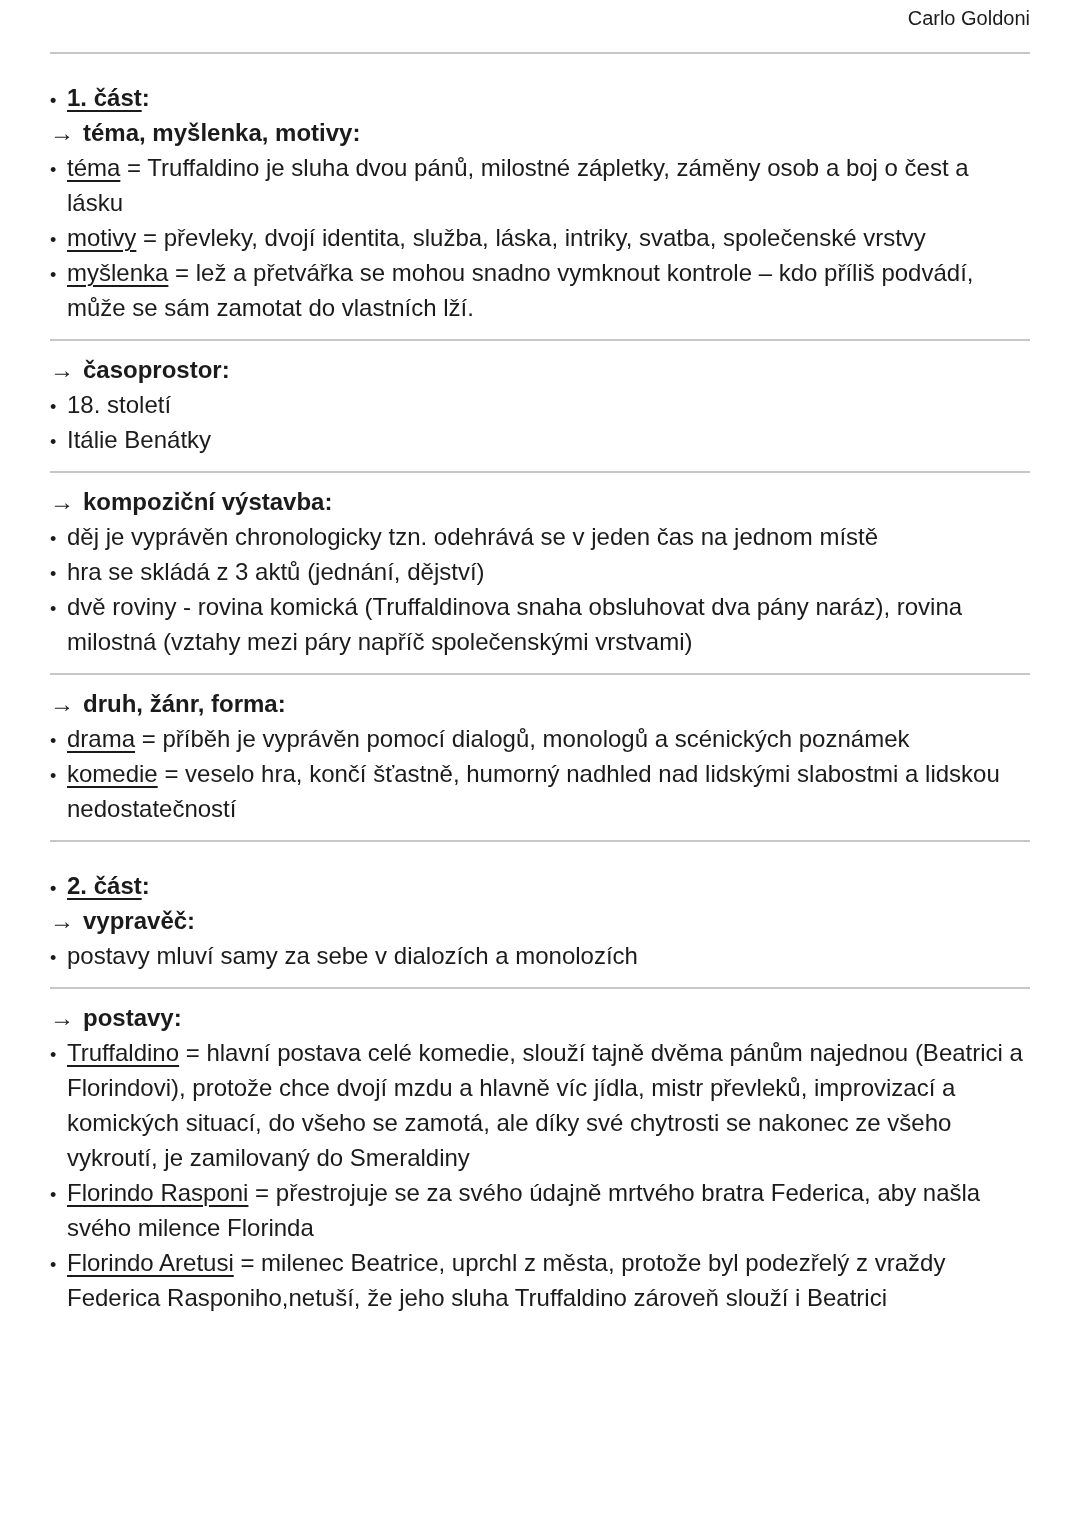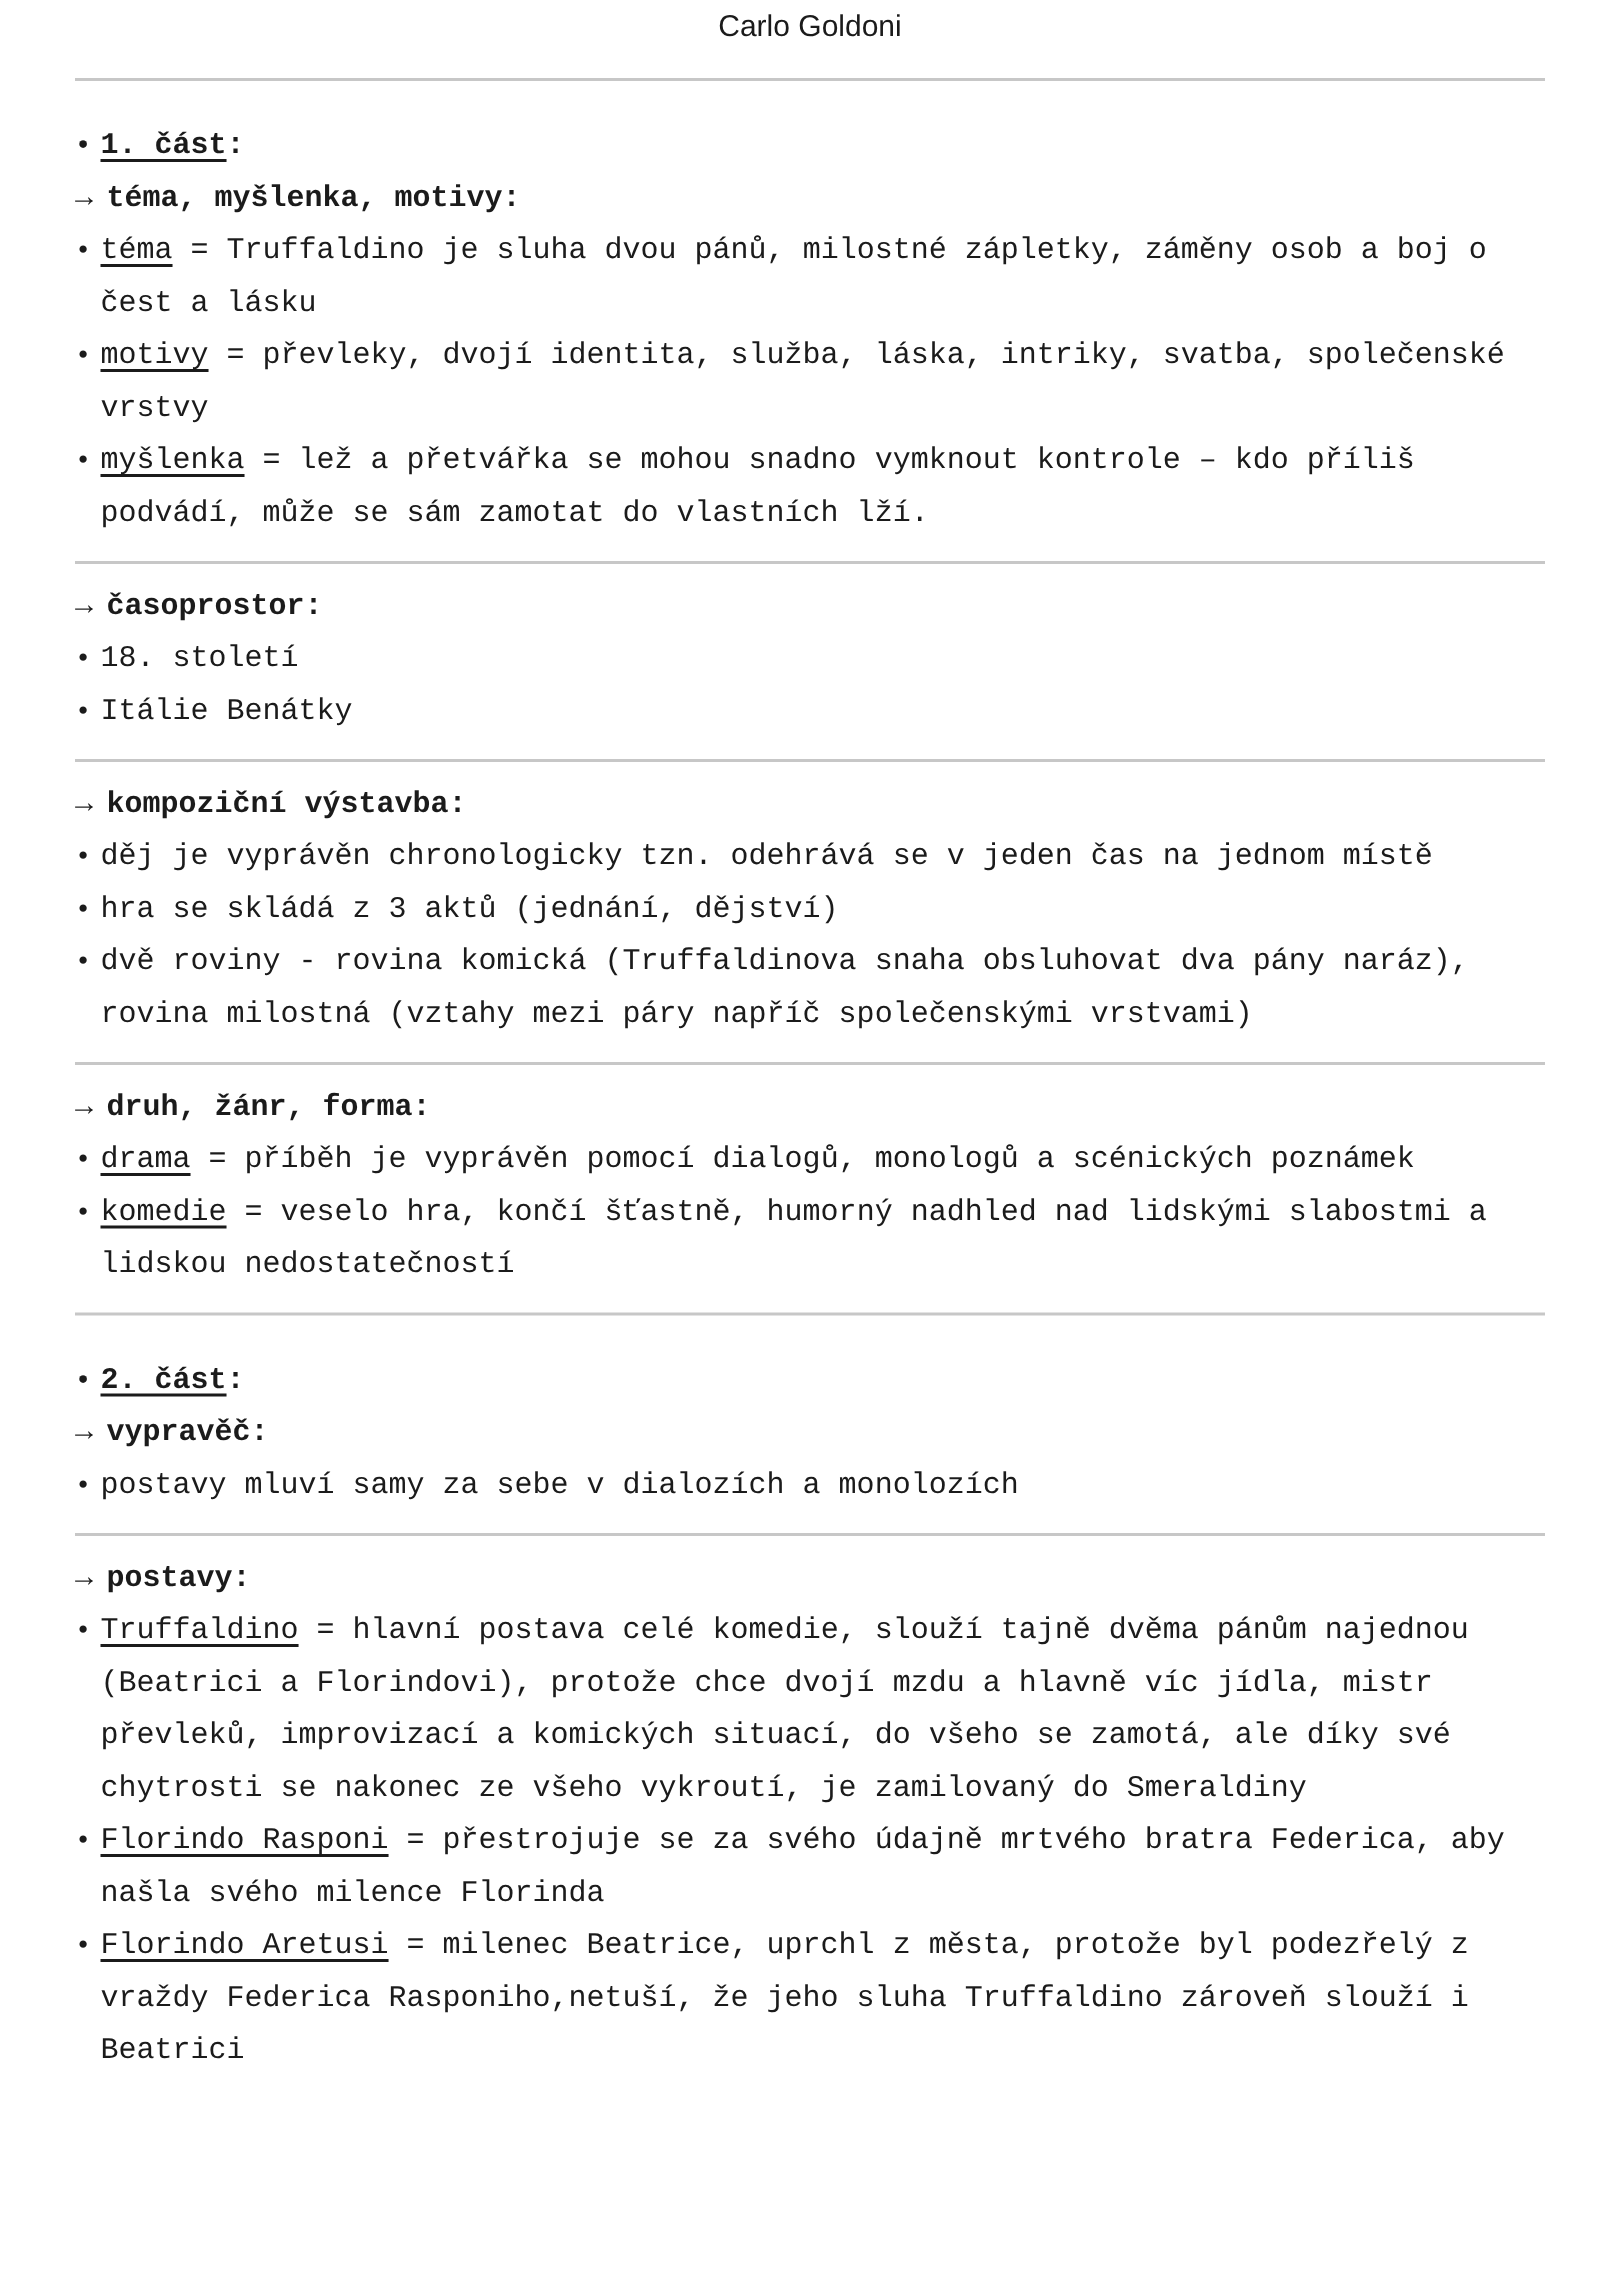--- a/index.html
+++ b/index.html
@@ -16,34 +16,34 @@
 
   .doc-title {
     text-align: center;
     font-size: 54px;
     font-weight: 700;
     letter-spacing: -0.5px;
     margin-top: 78px;
     line-height: 1.15;
   }
   .doc-subtitle {
-    text-align: center;
+    text-align: right;
     font-size: 20px;
     margin-top: 4px;
     line-height: 1.4;
   }
 
   hr.divider {
     border: none;
     border-top: 2px solid #c7c7c7;
     margin: 14px 0 11px 0;
   }
   hr.after-title { margin-top: 20px; }
 
-  p { margin: 0; font-size: 20px; line-height: 35px; font-family: Liberation Mono, monospace; }
+  p { margin: 0; font-size: 24px; line-height: 35px; }
 
   .line {
     position: relative;
     padding-left: 17px;
   }
   .bullet {
     position: absolute;
     left: 0;
     top: 0;
   }

